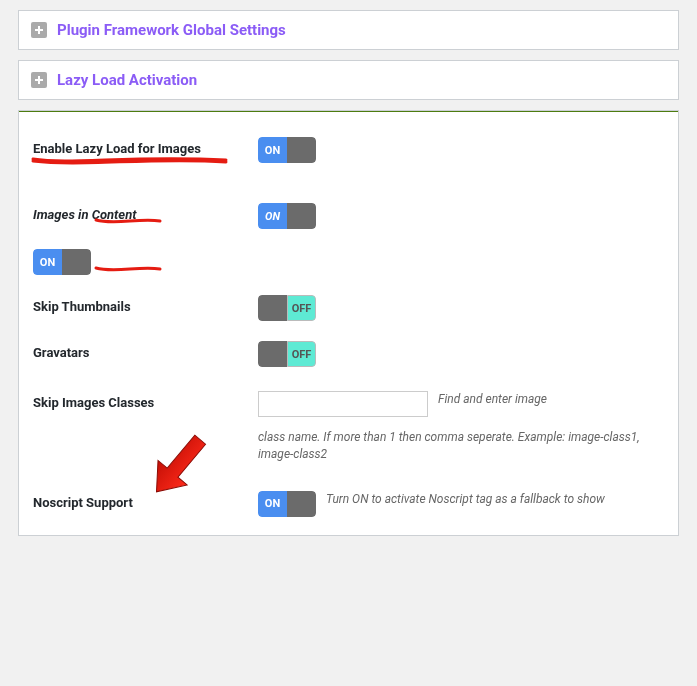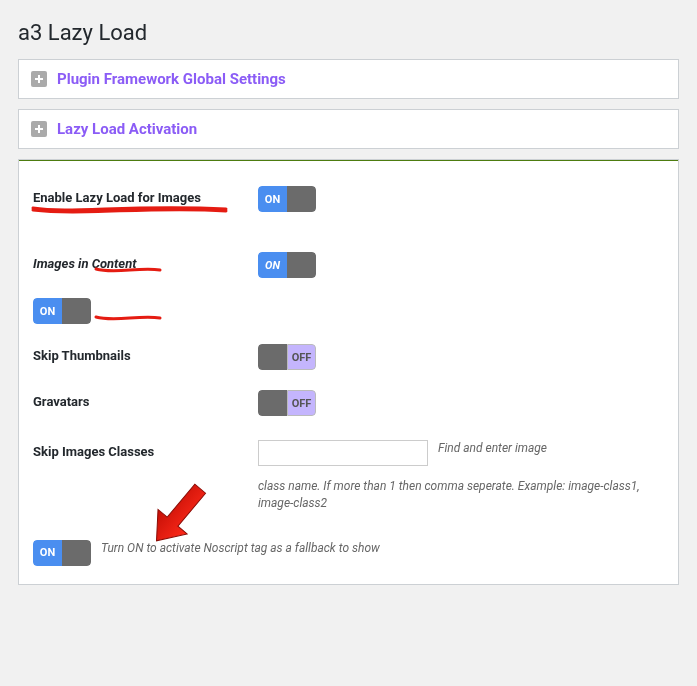--- a/index.html
+++ b/index.html
@@ -95,21 +95,21 @@
   .toggle .half {
     width: 50%;
     height: 100%;
     display: flex;
     align-items: center;
     justify-content: center;
   }
   .toggle.on .half.left { background: #4a8ef0; }
   .toggle.on .half.right { background: #6b6b6b; }
   .toggle.off .half.left { background: #6b6b6b; }
-  .toggle.off .half.right { background: #c4b5fd; border:1px solid #bbb; color:#555; }
+  .toggle.off .half.right { background: #5eead4; border:1px solid #bbb; color:#555; }
   .toggle.off .half.right { border-radius: 0 4px 4px 0; }
   .toggle.on .half.left { border-radius: 4px 0 0 4px; }
   .toggle.on .half.right { border-radius: 0 4px 4px 0; }
   .toggle.off .half.left { border-radius: 4px 0 0 4px; }
 
   .text-input {
     border: 1px solid #ccc;
     height: 26px;
     width: 170px;
     padding: 0 6px;
@@ -141,21 +141,20 @@
   
   .annot-arrow {
     position: absolute;
     pointer-events: none;
   }
 </style>
 </head>
 <body>
 
 <div class="wrap">
-  <h1 class="page-title">a3 Lazy Load</h1>
 
   <div class="panel">
     <div class="panel-header">
       <span class="toggle-icon">
         <svg width="10" height="10" viewBox="0 0 10 10">
             <path d="M4 1h2v3h3v2H6v3H4V6H1V4h3z" fill="#fff"></path>
           </svg>
       </span>
       <span class="panel-title">Plugin Framework Global Settings</span>
     </div>
@@ -243,20 +242,21 @@
       <div class="setting-row">
         <div class="setting-label">Skip Images Classes</div>
         <div class="setting-control">
           <input type="text" class="text-input" value="" style="">
           <span class="help-text">Find and enter image</span>
           <div class="help-block">class name. If more than 1 then comma seperate. Example: image-class1, image-class2</div>
         </div>
       </div>
 
       <div class="setting-row" style="position:relative;">
+        <div class="setting-label">Noscript Support</div>
         <div class="setting-control">
           <div class="toggle on">
             <div class="half left">ON</div>
             <div class="half right"></div>
           </div>
           <span class="help-text">Turn ON to activate Noscript tag as a fallback to show</span>
         </div>
       </div>
 
     </div>

